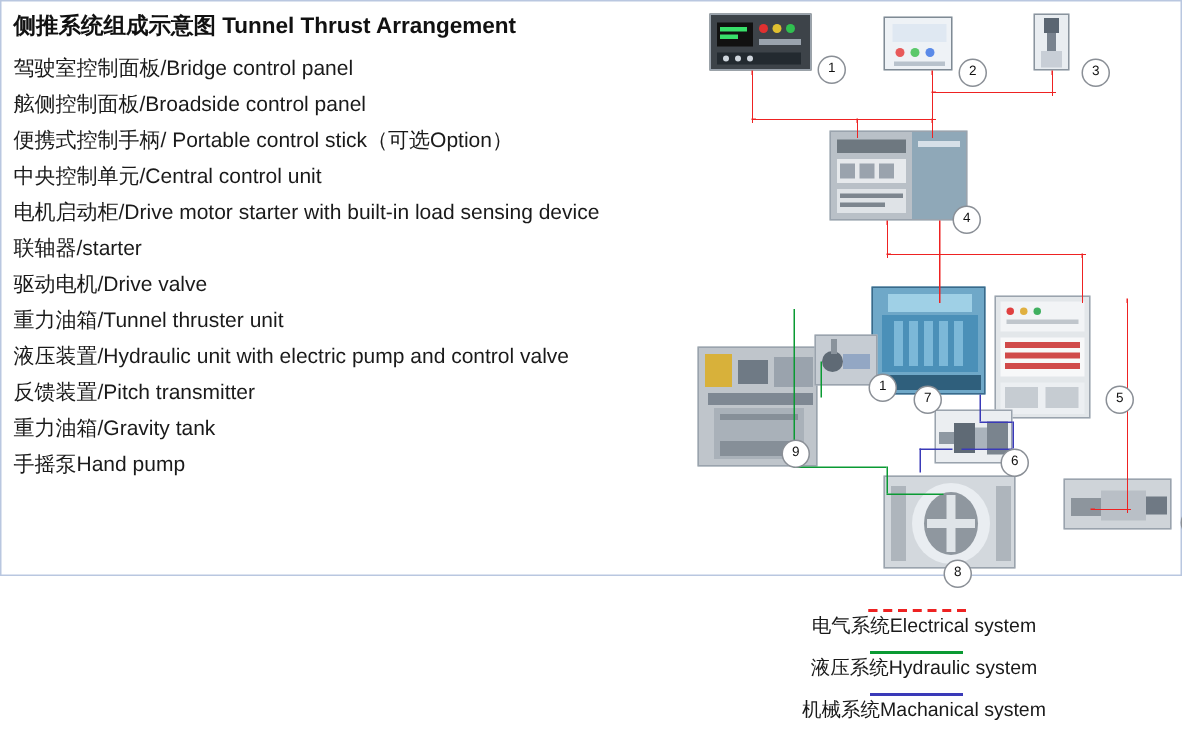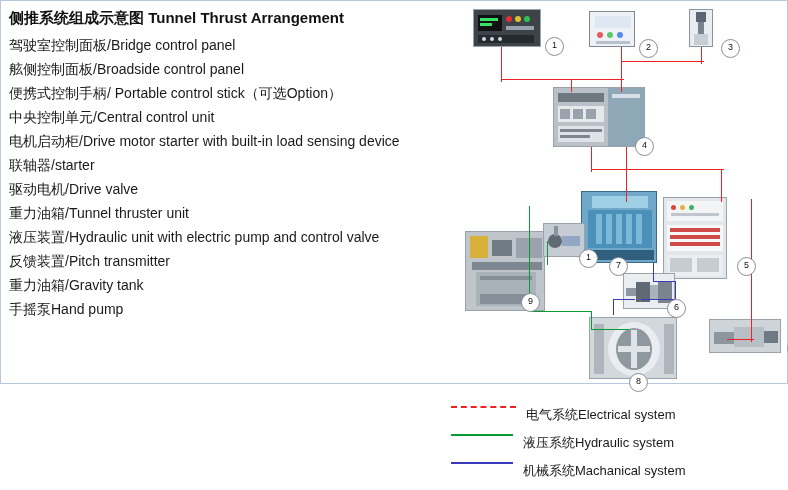--- a/index.html
+++ b/index.html
@@ -93,21 +93,23 @@
 
   
   .key {
     position: absolute;
     left: 450px;
     top: 405px;
     width: 330px;
   }
   .key-row {
     display: flex;
+    align-items: center;
     height: 28px;
+    flex-direction: column;
   }
   .key-swatch {
     width: 62px;
     height: 0;
     margin-right: 10px;
     flex: none;
   }
   .key-swatch.el { border-top: 2px dashed #ee2222; }
   .key-swatch.hy { border-top: 2px solid #0a9a33; }
   .key-swatch.me { border-top: 2px solid #3a3ab8; }

